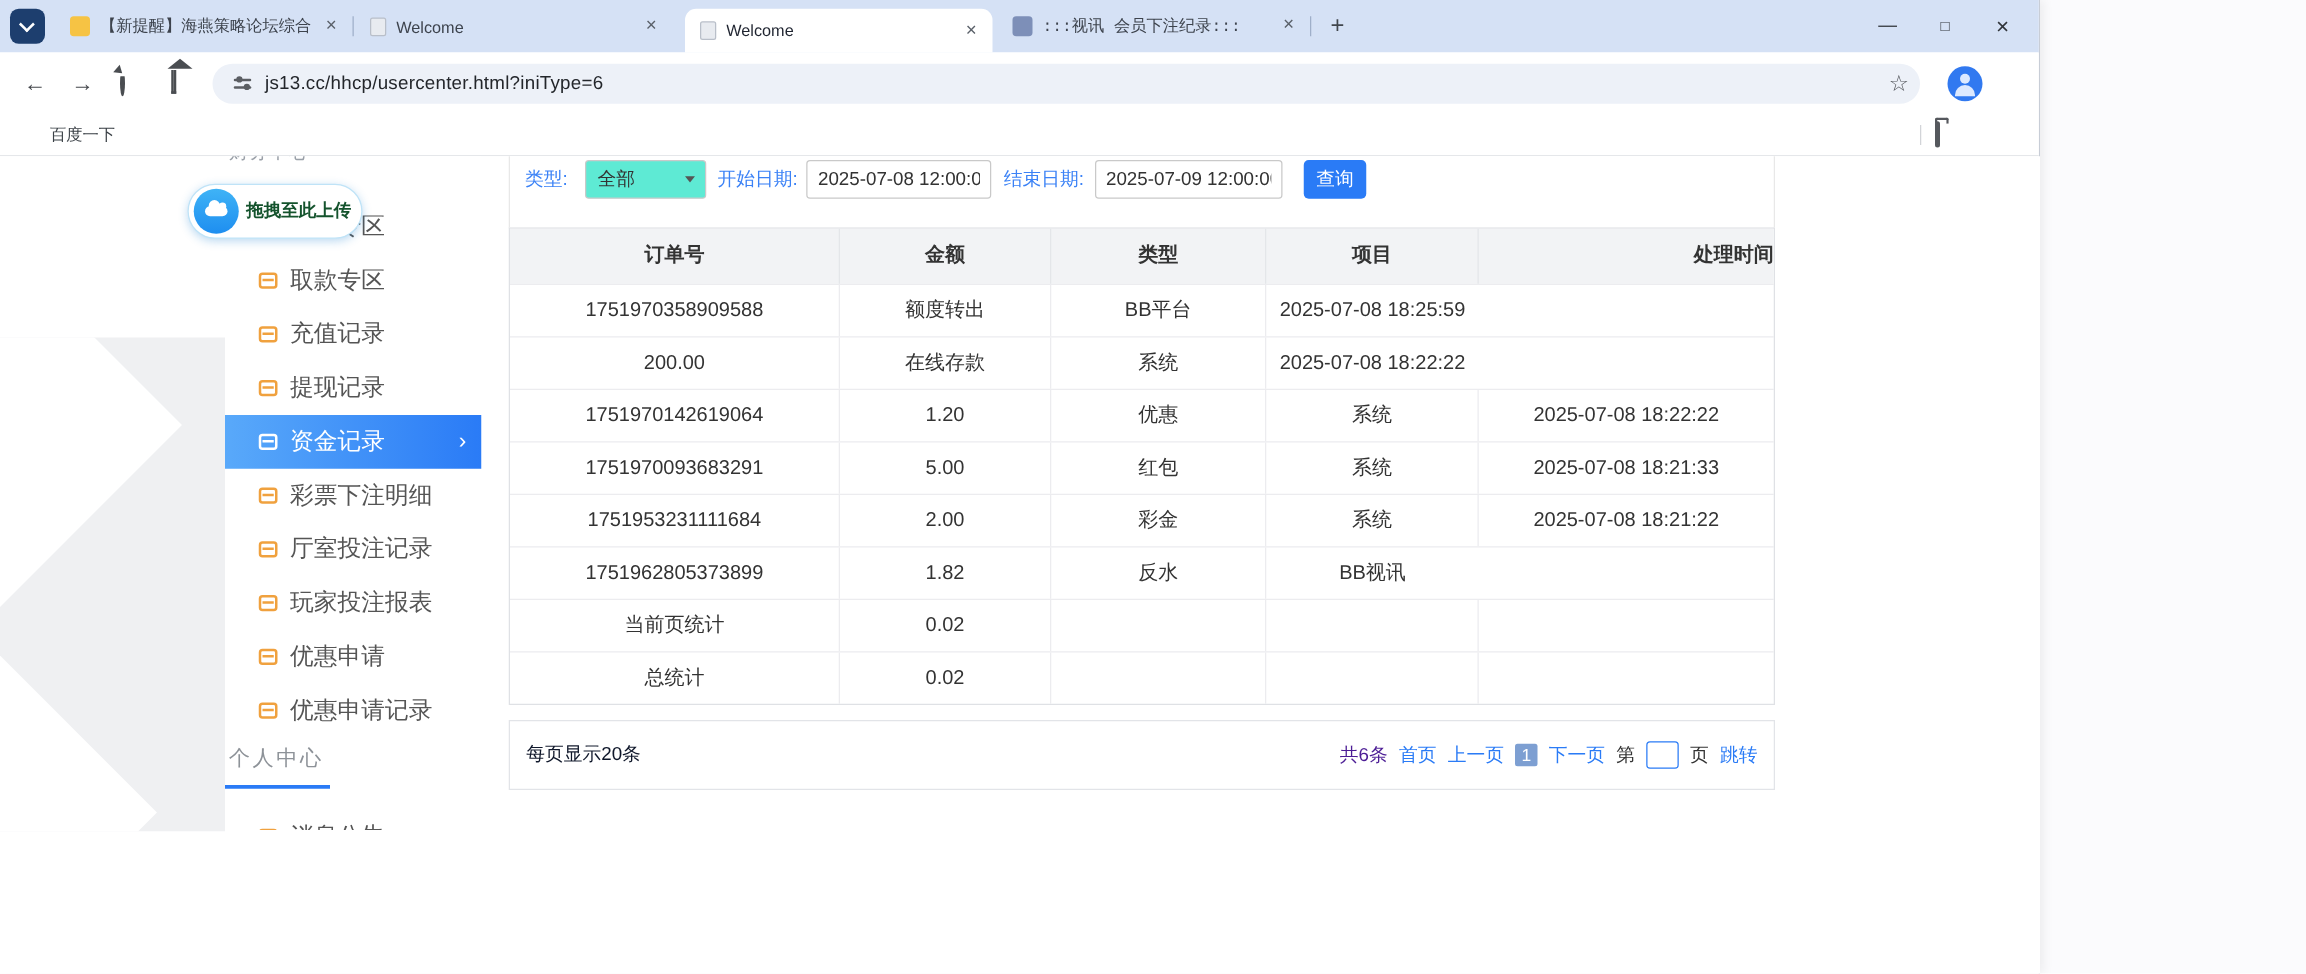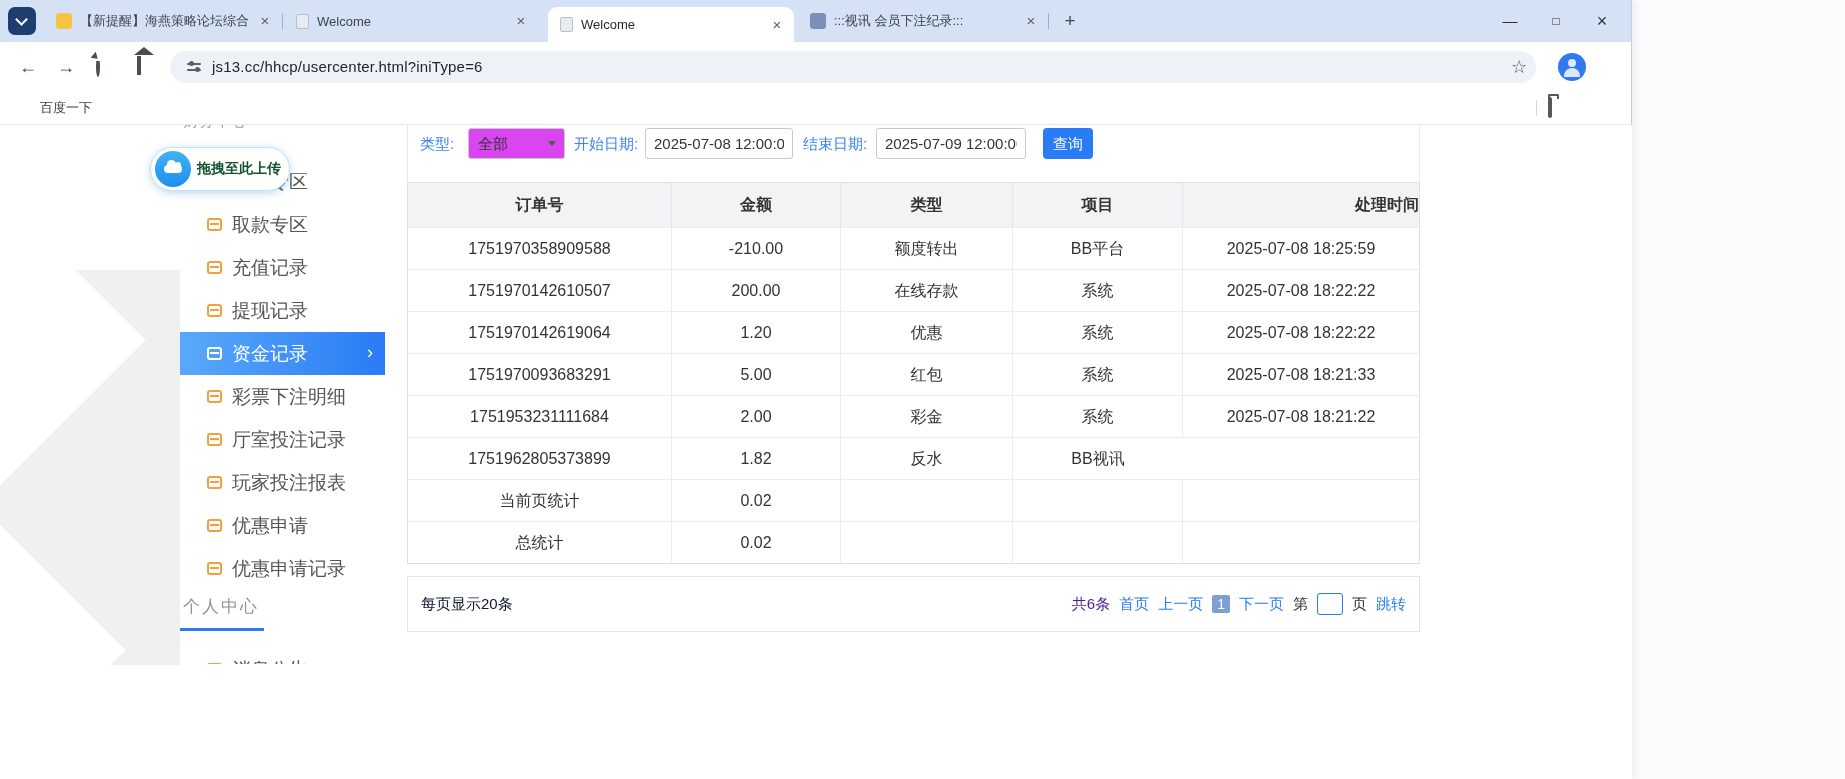--- a/index.html
+++ b/index.html
@@ -95,21 +95,21 @@
                 display:flex;align-items:center;justify-content:center;margin-right:6px;flex:none;}
   .cloud{position:relative;width:18px;height:8px;background:#fff;border-radius:6px;}
   .cloud::before{content:'';position:absolute;left:3px;top:-5px;width:9px;height:9px;background:#fff;border-radius:50%;}
   .cloud::after{content:'';position:absolute;right:1px;top:-3px;width:6px;height:6px;background:#fff;border-radius:50%;}
   .badge-text{color:#14532d;font-weight:bold;font-size:14px;white-space:nowrap;}
 
   
   .filterbox{position:absolute;left:407px;top:-12px;width:1013px;height:70px;border:1px solid #e8e8e8;background:#fff;}
   .flabel{position:absolute;top:3px;height:31px;line-height:31px;font-size:15px;color:#3b82f6;}
   .fl1{left:420px;} .fl2{left:574px;} .fl3{left:803px;}
-  .select{position:absolute;left:468px;top:3px;width:97px;height:31px;border:1px solid #c9c9c9;border-radius:3px;background:#d946ef;cursor:pointer;}
+  .select{position:absolute;left:468px;top:3px;width:97px;height:31px;border:1px solid #c9c9c9;border-radius:3px;background:#5eead4;cursor:pointer;}
   .select-val{position:absolute;left:9px;top:0;line-height:29px;font-size:15px;color:#333;}
   .caret{position:absolute;right:8px;top:12px;width:0;height:0;border-left:4px solid transparent;border-right:4px solid transparent;border-top:5px solid #555;}
   .dinp{position:absolute;top:3px;height:31px;border:1px solid #c9c9c9;border-radius:3px;font-size:15px;color:#333;
         padding:0 8px;font-family:inherit;background:#fff;}
   .di1{left:645px;width:148px;} .di2{left:876px;width:150px;}
   .qbtn{position:absolute;left:1043px;top:3px;width:50px;height:31px;background:#2a7bf6;border-radius:4px;color:#fff;
         font-size:15px;text-align:center;line-height:31px;cursor:pointer;}
 
   
   .tablebox{position:absolute;left:407px;top:57px;width:1013px;border:1px solid #dfe1e5;background:#fff;}
@@ -154,21 +154,21 @@
         <div class="tab" style="left: 284px; width: 254px;">
     <span class="fav fav1"></span>
     <span class="tab-title">Welcome</span>
     <span class="tab-close">×</span>
   </div>
         <div class="tab active" style="left: 548px; width: 246px;">
     <span class="fav fav2"></span>
     <span class="tab-title">Welcome</span>
     <span class="tab-close">×</span>
   </div>
-        <div class="tab" style="left: 798px; width: 250px;">
+        <div class="tab" style="left: 798px; width: 250px; font-family: Liberation Mono, monospace;">
     <span class="fav fav3"></span>
     <span class="tab-title">:::视讯 会员下注纪录:::</span>
     <span class="tab-close">×</span>
   </div>
       </div>
 
     <div class="toolbar"></div>
     <div class="navbtn back">←</div>
     <div class="navbtn fwd">→</div>
     <div class="reload-wrap">
@@ -286,27 +286,25 @@
         <div class="thead">
             <div class="th">订单号</div>
             <div class="th">金额</div>
             <div class="th">类型</div>
             <div class="th">项目</div>
             <div class="th">处理时间</div>
           </div>
         <div>
             <div class="tr">
               <div class="td">1751970358909588</div>
-              <div class="td">-210.00</div>
               <div class="td">额度转出</div>
               <div class="td">BB平台</div>
               <div class="td">2025-07-08 18:25:59</div>
             </div>
             <div class="tr">
-              <div class="td">1751970142610507</div>
               <div class="td">200.00</div>
               <div class="td">在线存款</div>
               <div class="td">系统</div>
               <div class="td">2025-07-08 18:22:22</div>
             </div>
             <div class="tr">
               <div class="td">1751970142619064</div>
               <div class="td">1.20</div>
               <div class="td">优惠</div>
               <div class="td">系统</div>

